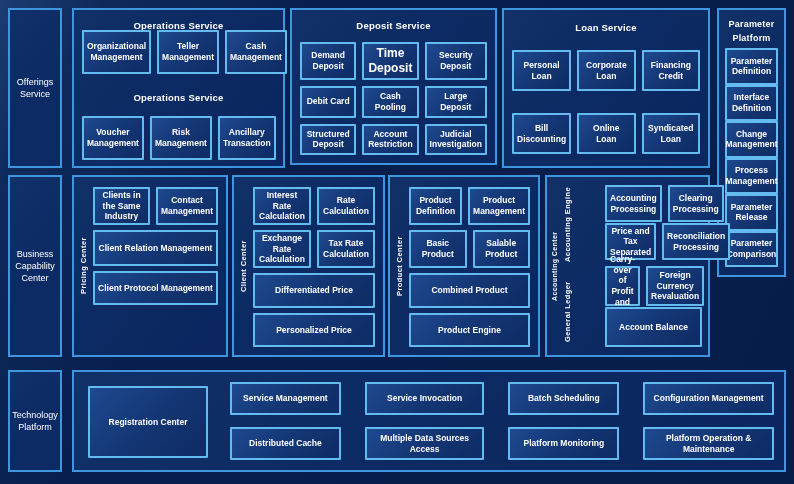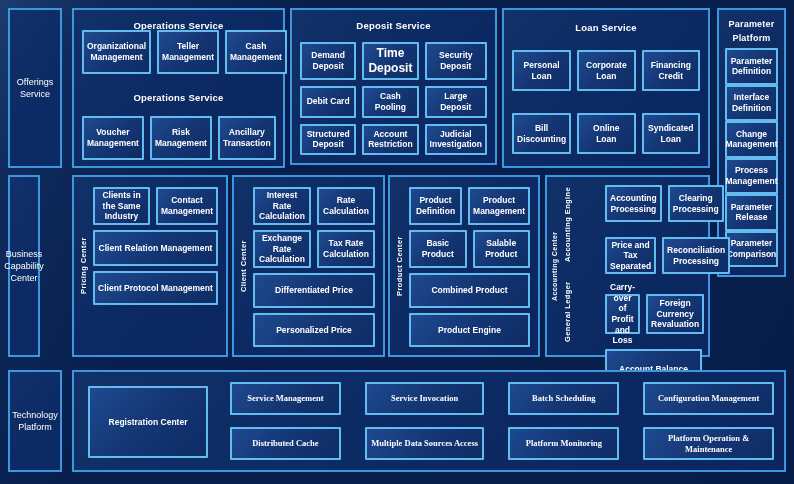--- a/index.html
+++ b/index.html
@@ -44,21 +44,21 @@
   .pair{display:flex;gap:6px;}
   .pair .box{flex:1;}
   .wm{font-weight:bold;font-size:9.5px;text-align:center;}
 </style>
 </head>
 <body>
 
 <div class="stage">
 
   <div class="rail" style="left:8px;top:8px;width:54px;height:160px;">Offerings Service</div>
-  <div class="rail" style="left:8px;top:175px;width:32px;height:182px;">Business Capability Center</div>
+  <div class="rail" style="left:8px;top:175px;width:54px;height:182px;">Business Capability Center</div>
   <div class="rail" style="left:8px;top:370px;width:54px;height:102px;">Technology Platform</div>
 
   <div class="panel" style="left:72px;top:8px;width:213px;height:160px;">
     <div class="panel-title" style="top:10px;">Operations Service</div>
     <div class="row" style="top:20px;height:44px;">
       <div class="box">Organizational Management</div>
       <div class="box">Teller Management</div>
       <div class="box">Cash Management</div>
     </div>
     <div class="panel-title wm" style="top:82px;">Operations Service</div>
@@ -149,42 +149,42 @@
       </div>
       <div class="box" style="height:36px;">Combined Product</div>
       <div class="box" style="height:34px;">Product Engine</div>
     </div>
   </div>
 
   <div class="panel" style="left:545px;top:175px;width:165px;height:182px;">
     <div class="vlabel" style="left:1px;top:0;bottom:0;width:12px;font-size:7px;">Accounting Center</div>
     <div class="vlabel" style="left:14px;top:4px;height:86px;width:13px;">Accounting Engine</div>
     <div class="vlabel" style="left:14px;top:94px;height:82px;width:13px;">General Ledger</div>
-    <div class="mid-content" style="left:30px;top:8px;right:6px;bottom:6px;gap:15px;padding-left:28px;">
+    <div class="mid-content" style="left:30px;top:8px;right:6px;bottom:6px;gap:1px;padding-left:28px;">
       <div class="pair">
         <div class="box" style="height:37px;">Accounting Processing</div>
         <div class="box" style="height:37px;">Clearing Processing</div>
       </div>
       <div class="pair">
         <div class="box" style="height:37px;">Price and Tax Separated</div>
         <div class="box" style="height:37px;">Reconciliation Processing</div>
       </div>
       <div class="pair" style="margin-top:5px;">
         <div class="box" style="height:40px;">Carry-over of Profit and Loss</div>
         <div class="box" style="height:40px;">Foreign Currency Revaluation</div>
       </div>
       <div class="pair">
         <div class="box" style="height:40px;">Account Balance</div>
       </div>
     </div>
   </div>
 
   <div class="panel" style="left:72px;top:370px;width:714px;height:102px;">
     <div class="box" style="position:absolute;left:14px;top:14px;width:120px;height:72px;">Registration Center</div>
-    <div style="position:absolute;left:156px;top:10px;right:10px;bottom:10px;display:grid;grid-template-columns:1fr 1.08fr 1fr 1.18fr;grid-template-rows:1fr 1fr;column-gap:24px;row-gap:12px;font-family:Liberation Serif, serif;">
+    <div style="position:absolute;left:156px;top:10px;right:10px;bottom:10px;display:grid;grid-template-columns:1fr 1.08fr 1fr 1.18fr;grid-template-rows:1fr 1fr;column-gap:24px;row-gap:12px;">
       <div class="box">Service Management</div>
       <div class="box">Service Invocation</div>
       <div class="box">Batch Scheduling</div>
       <div class="box">Configuration Management</div>
       <div class="box">Distributed Cache</div>
       <div class="box">Multiple Data Sources Access</div>
       <div class="box">Platform Monitoring</div>
       <div class="box">Platform Operation &amp; Maintenance</div>
     </div>
   </div>

